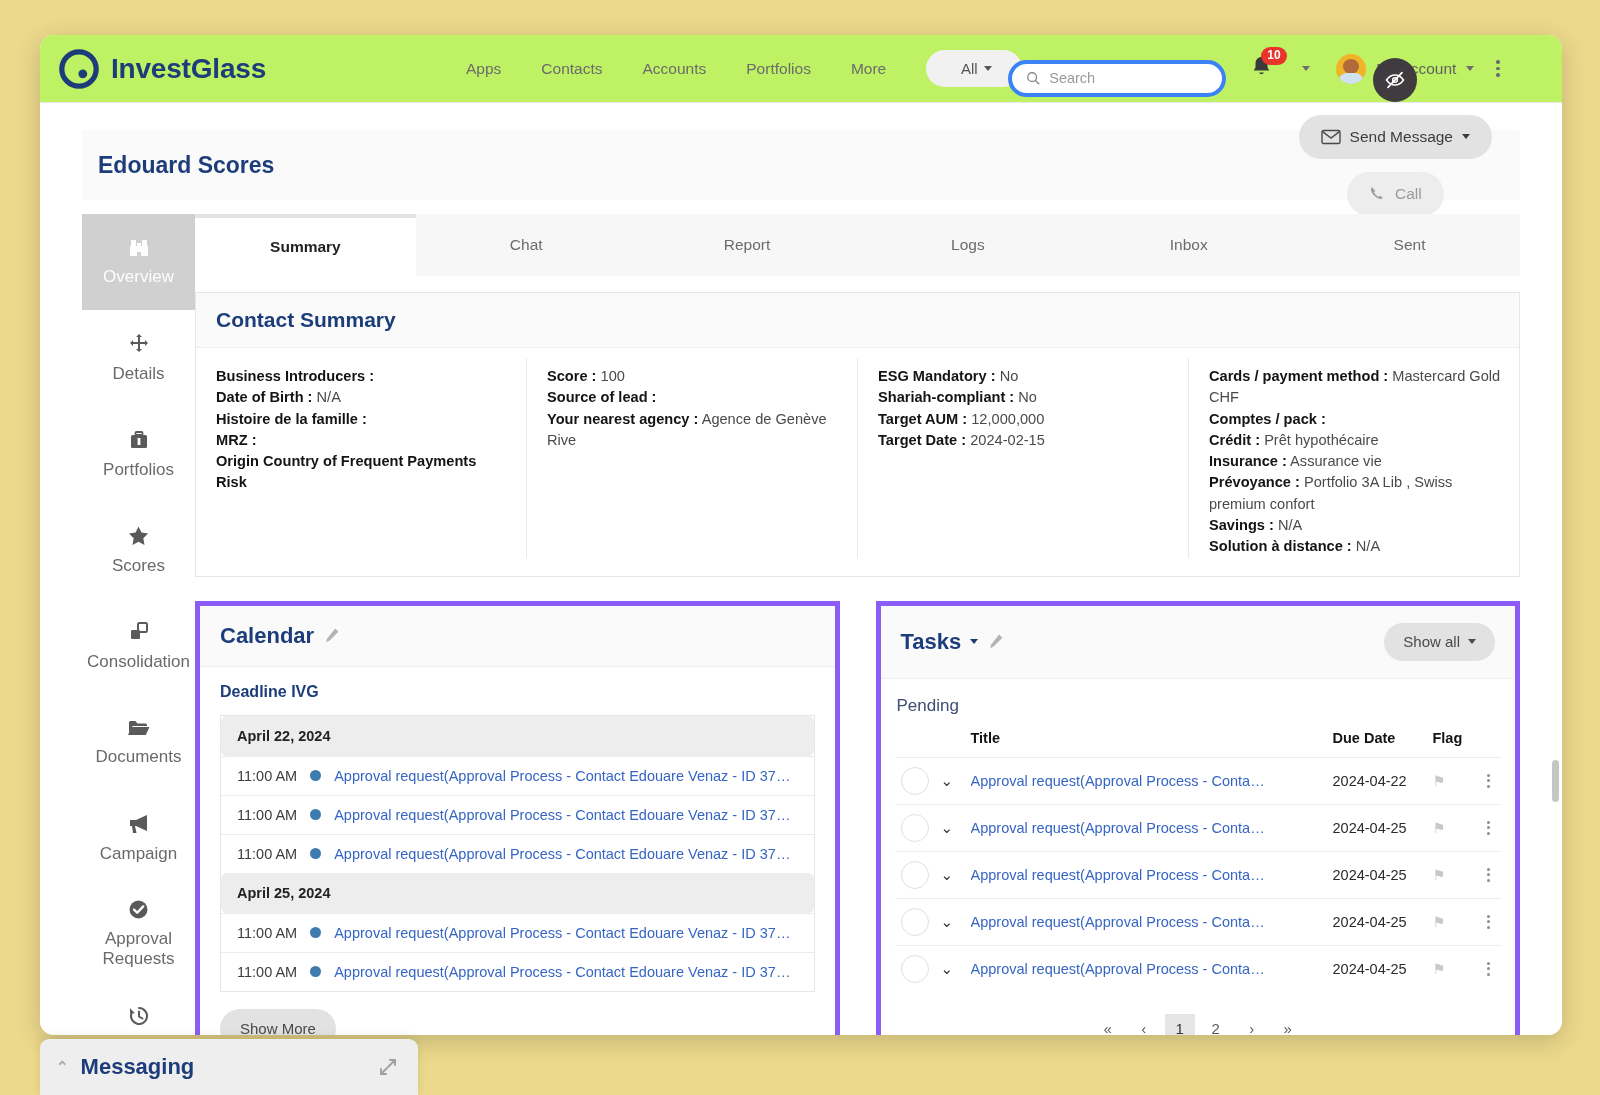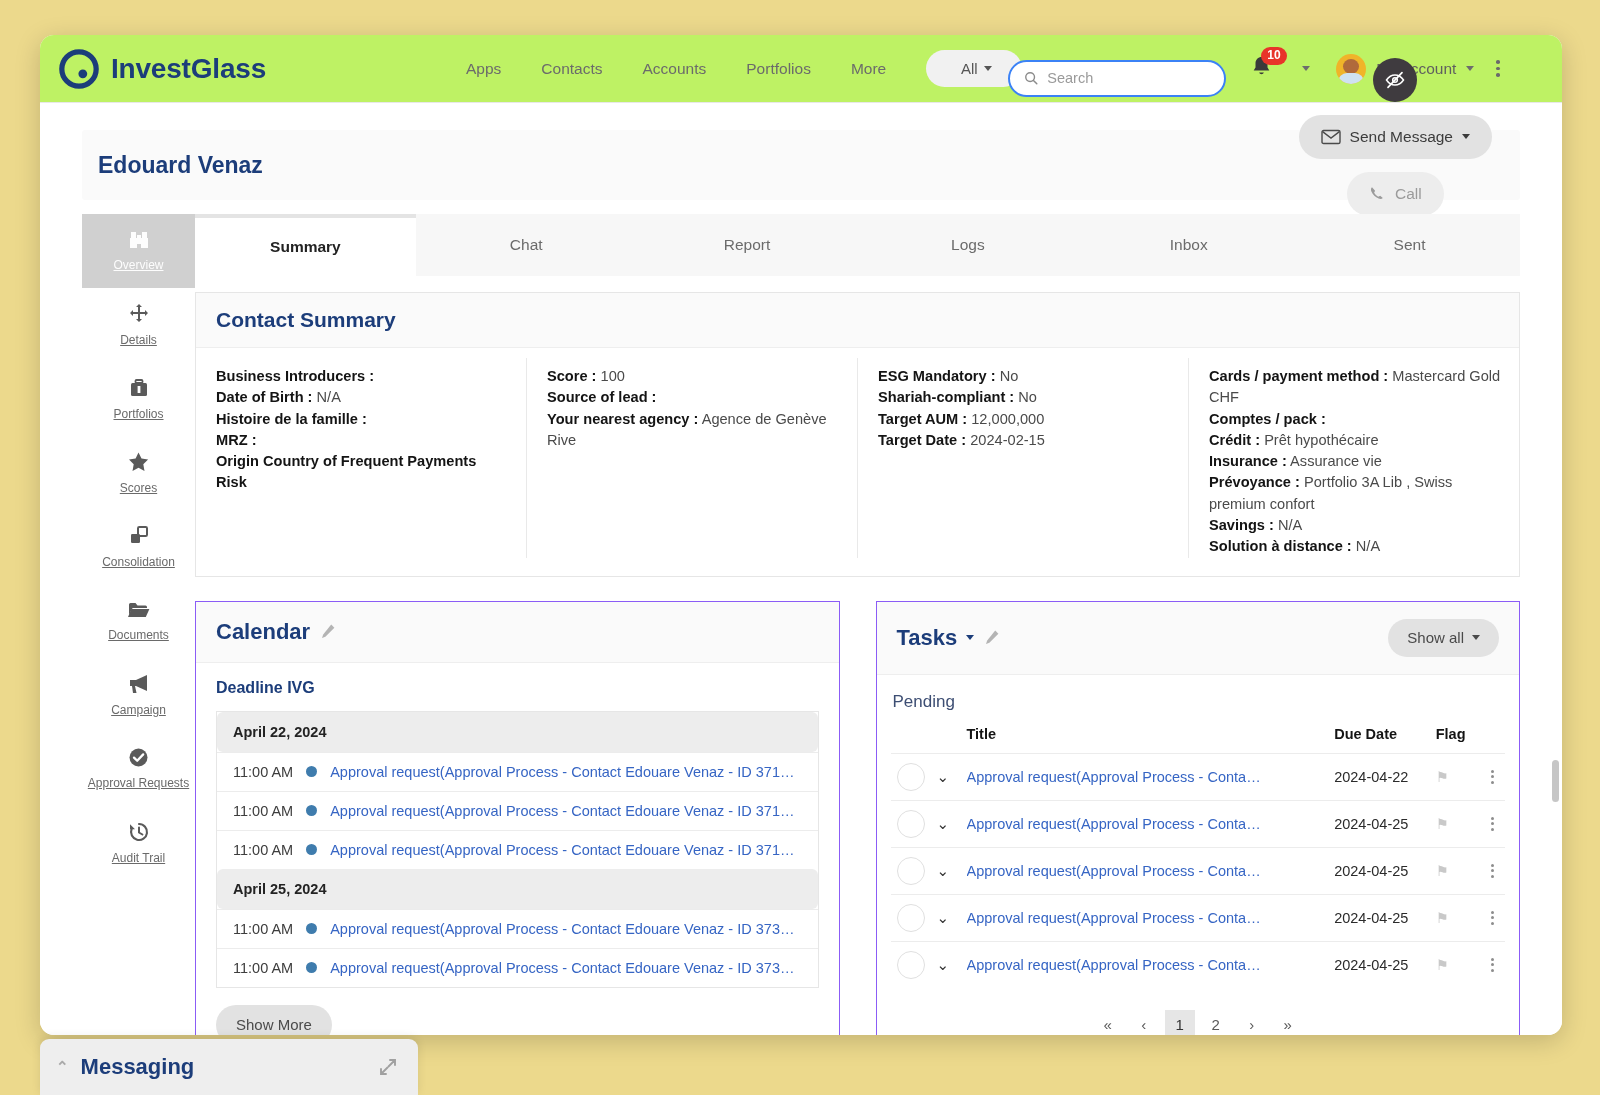--- a/index.html
+++ b/index.html
@@ -40,21 +40,21 @@
     background: #f1f1f1; border-radius: 22px;
     height: 37px; min-width: 96px;
     display: flex; align-items: center; justify-content: center;
     gap: 6px; font-size: 15px; color: #555;
     padding: 0 20px 0 24px;
   }
   .caret { width: 0; height: 0; border-left: 4.5px solid transparent; border-right: 4.5px solid transparent; border-top: 5px solid currentColor; display: inline-block; }
   .searchbox {
     margin-left: -14px;
     width: 218px; height: 37px;
-    border: 2px solid #3b82f6; border-radius: 20px;
+    border: 4px solid #3b82f6; border-radius: 20px;
     background: #fff;
     display: flex; align-items: center; gap: 9px;
     padding: 0 14px;
     margin-top: 19px;
   }
   .searchbox input {
     border: none; outline: none; font-size: 14.5px; color: #555;
     font-family: "Liberation Sans", sans-serif; width: 100%; background: transparent;
   }
   .searchbox input::placeholder { color: #9a9a9a; }
@@ -100,25 +100,24 @@
     display: flex; align-items: center; gap: 9px;
     padding: 0 22px; font-size: 15.5px; color: #3c3c3c;
     border: none; font-family: "Liberation Sans", sans-serif; cursor: pointer;
   }
   .pill-btn.muted { background: #ededed; color: #9b9b9b; }
 
   
   .body-split { display: flex; margin: 14px 42px 0 42px; }
   .sidebar { width: 113px; flex: none; padding-bottom: 20px; }
   .side-item {
-    height: 74px;
+    height: 96px;
     display: flex; flex-direction: column; align-items: center; justify-content: center;
-    gap: 9px; font-size: 12px; color: #6a6a6a; text-align: center;
+    gap: 9px; font-size: 17px; color: #6a6a6a; text-align: center;
     line-height: 1.15;
-    text-decoration: underline;
   }
   .side-item.active { background: #d0d0d0; color: #fdfdfd; }
   .side-item.active svg { fill: #fdfdfd; }
   .side-item svg { fill: #5a5a5a; }
 
   .content { flex: 1; min-width: 0; }
 
   
   .tabs { display: flex; height: 62px; background: #f7f7f7; }
   .tab {
@@ -137,21 +136,21 @@
   }
   .summary-card { margin-top: 16px; }
   .summary-grid { display: flex; padding: 10px 0 18px 0; }
   .sum-col { flex: 1; padding: 8px 18px 0 20px; border-right: 1px solid #e9e9e9; }
   .sum-col:last-child { border-right: none; }
   .kv { font-size: 14.6px; line-height: 1.46; color: #4a4a4a; }
   .kv b { color: #141414; font-weight: 700; }
 
   
   .lower { display: flex; gap: 36px; margin-top: 24px; }
-  .panel { flex: 1; min-width: 0; border: 1px solid #8b5cf6; background: #fff; }
+  .panel { flex: 1; min-width: 0; border: 5px solid #8b5cf6; background: #fff; }
   .panel-head {
     background: #fafafa; border-bottom: 1px solid #eee;
     padding: 17px 20px; display: flex; align-items: center; justify-content: space-between;
   }
   .panel-title { font-size: 22px; font-weight: 700; color: #1c3d7a; display: flex; align-items: center; gap: 9px; }
   .pencil { color: #b4b4b4; }
   .showall-btn {
     background: #e2e2e2; border: none; border-radius: 20px;
     height: 38px; padding: 0 19px; font-size: 15px; color: #4a4a4a;
     display: flex; align-items: center; gap: 8px;
@@ -273,21 +272,21 @@
     <div class="kebab">
         <i></i>
         <i></i>
         <i></i>
       </div>
   </div>
 
   <div class="page-wrap">
 
     <div class="contact-header">
-      <div class="contact-name">Edouard Venaz</div>
+      <div class="contact-name">Edouard Scores</div>
       <div class="hdr-actions">
         <div class="icon-round">
           <svg width="22" height="22" viewBox="0 0 22 22">
             <path d="M2.5 11s3.4-5 8.5-5 8.5 5 8.5 5-3.4 5-8.5 5-8.5-5-8.5-5z" fill="none" stroke="#fff" stroke-width="1.5"></path>
             <circle cx="11" cy="11" r="2.3" fill="none" stroke="#fff" stroke-width="1.5"></circle>
             <line x1="4" y1="18.4" x2="18" y2="3.6" stroke="#fff" stroke-width="1.7" stroke-linecap="round"></line>
           </svg>
         </div>
         <button class="pill-btn">
           <svg width="20" height="16" viewBox="0 0 20 16">

